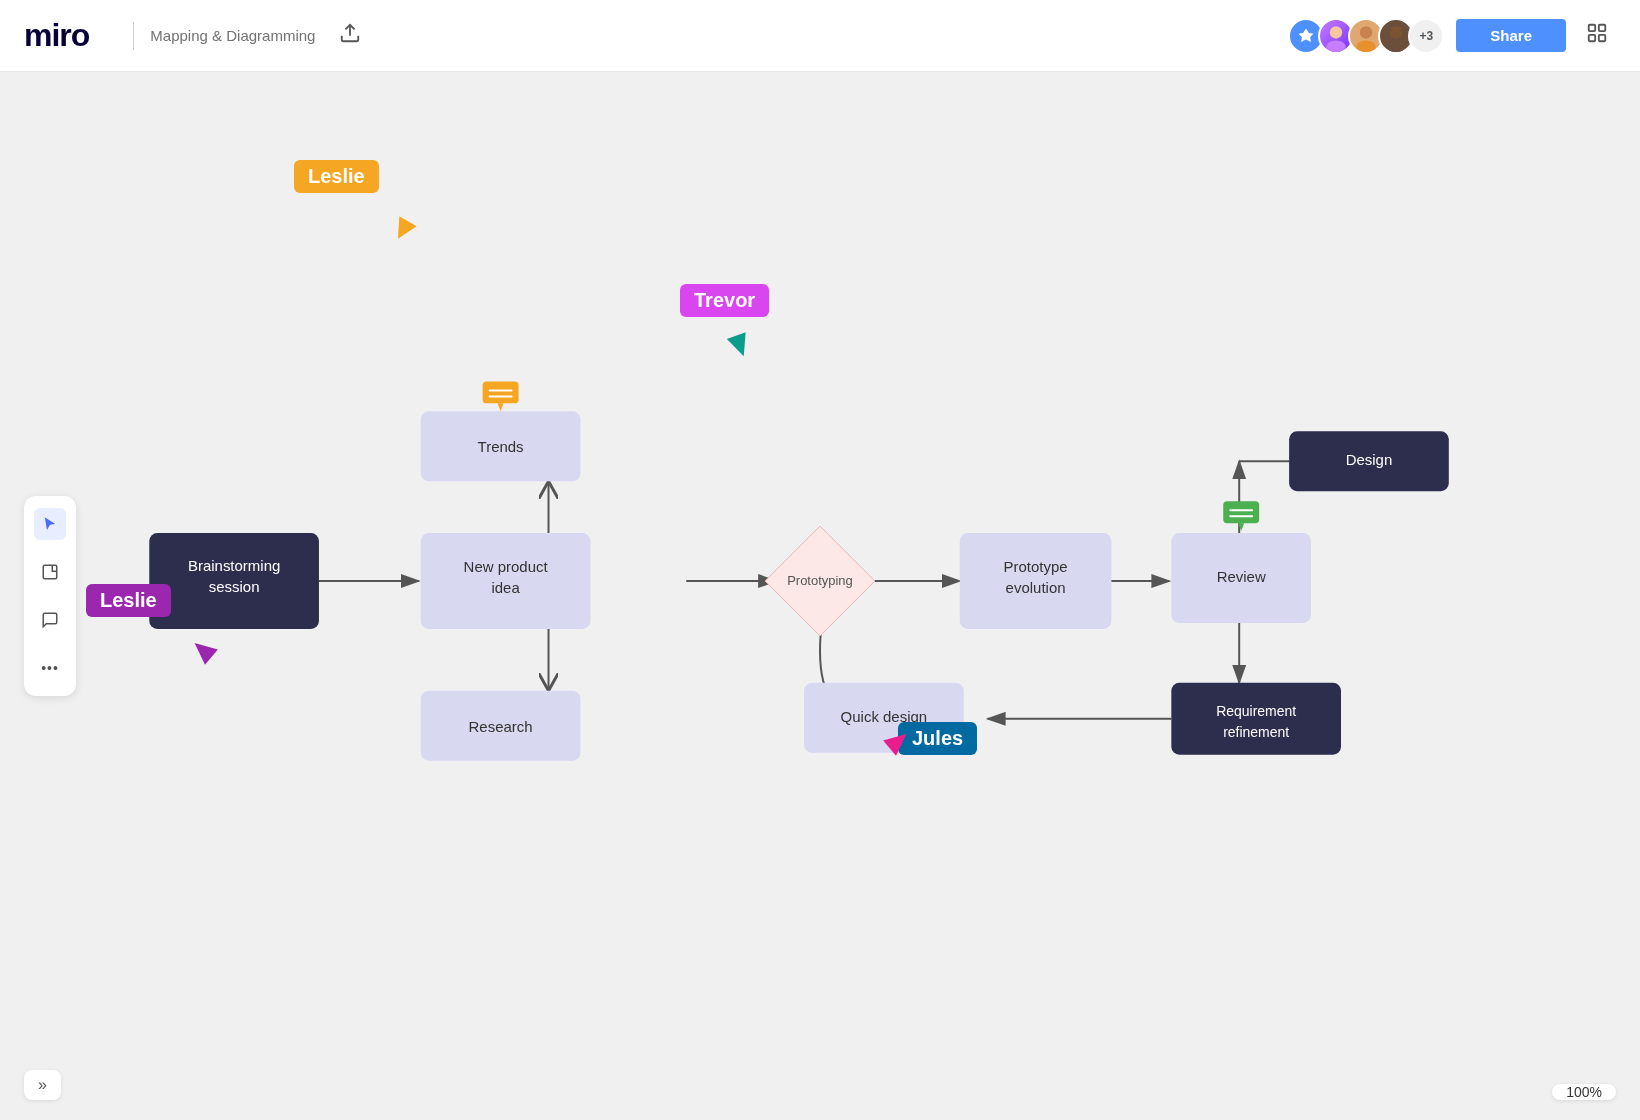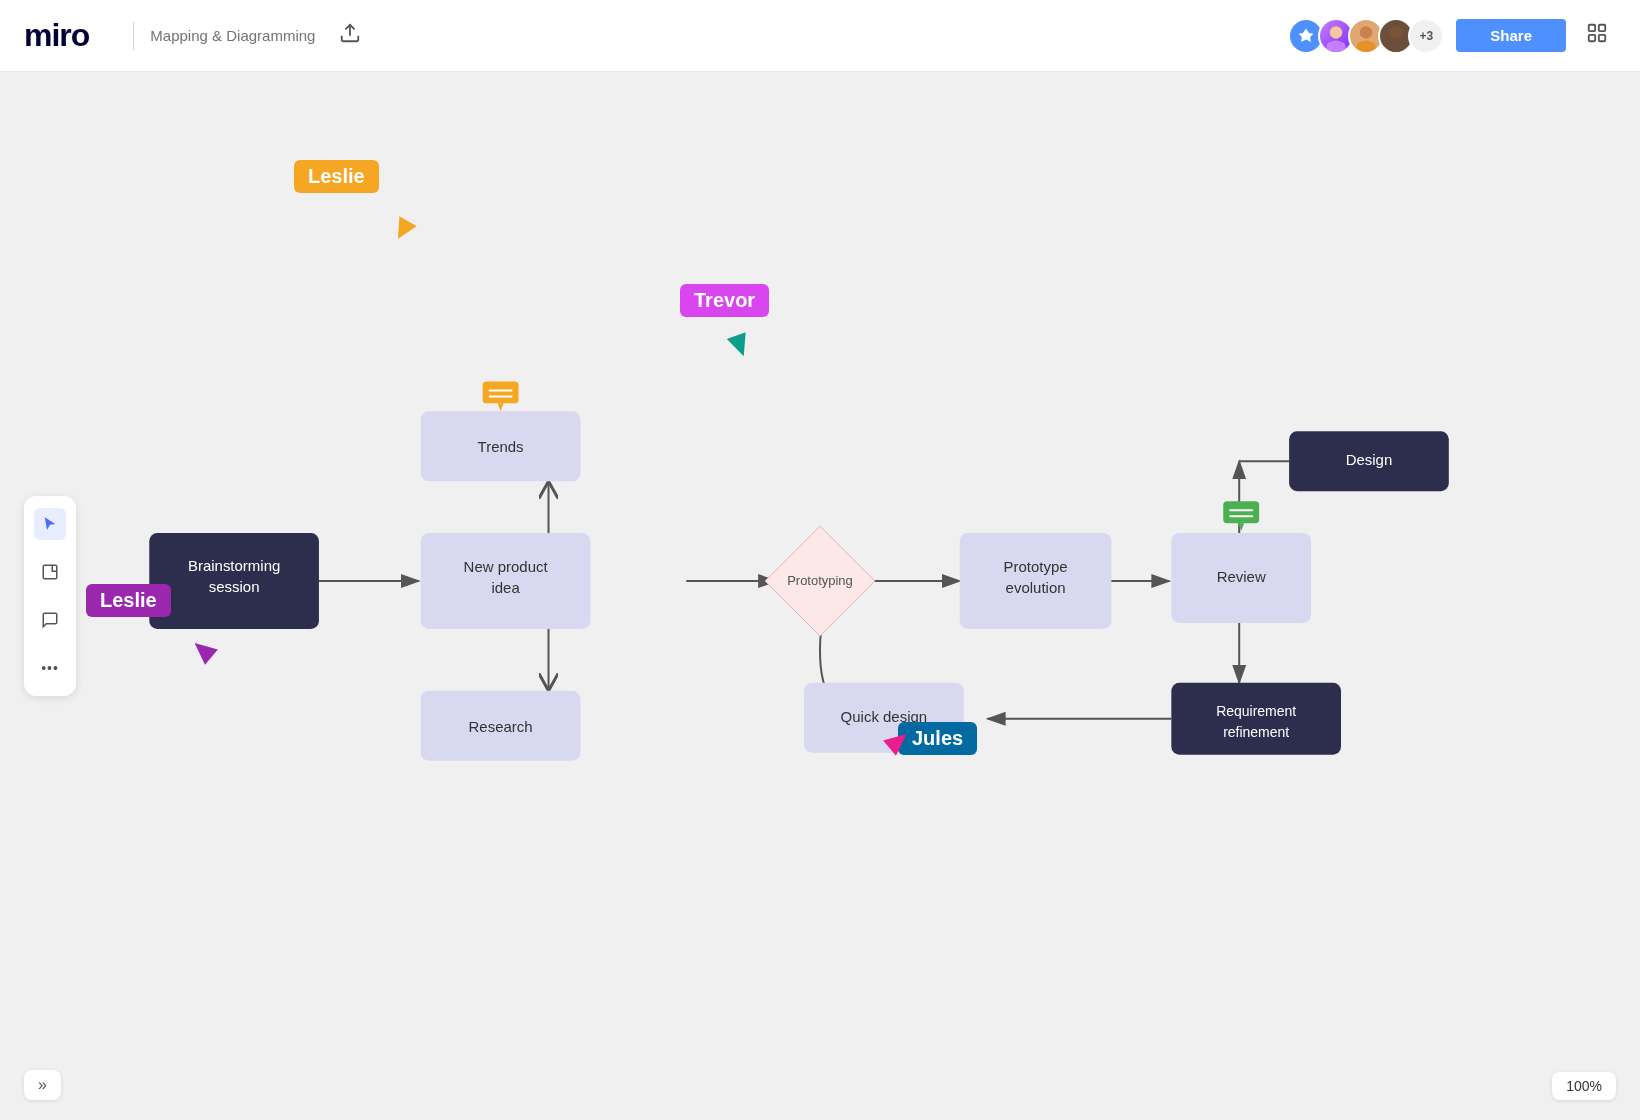--- a/index.html
+++ b/index.html
@@ -153,21 +153,21 @@
     }
     .tool-dots { font-size: 14px; letter-spacing: 1px; }
 
     
     .zoom-indicator {
       position: absolute;
       bottom: 20px;
       right: 24px;
       background: #fff;
       border-radius: 8px;
-      padding: 6px 14px;
+      padding: 0 14px;
       font-size: 14px;
       color: #333;
       box-shadow: 0 1px 4px rgba(0,0,0,0.1);
     }
 
     
     .expand-btn {
       position: absolute;
       bottom: 20px;
       left: 24px;

